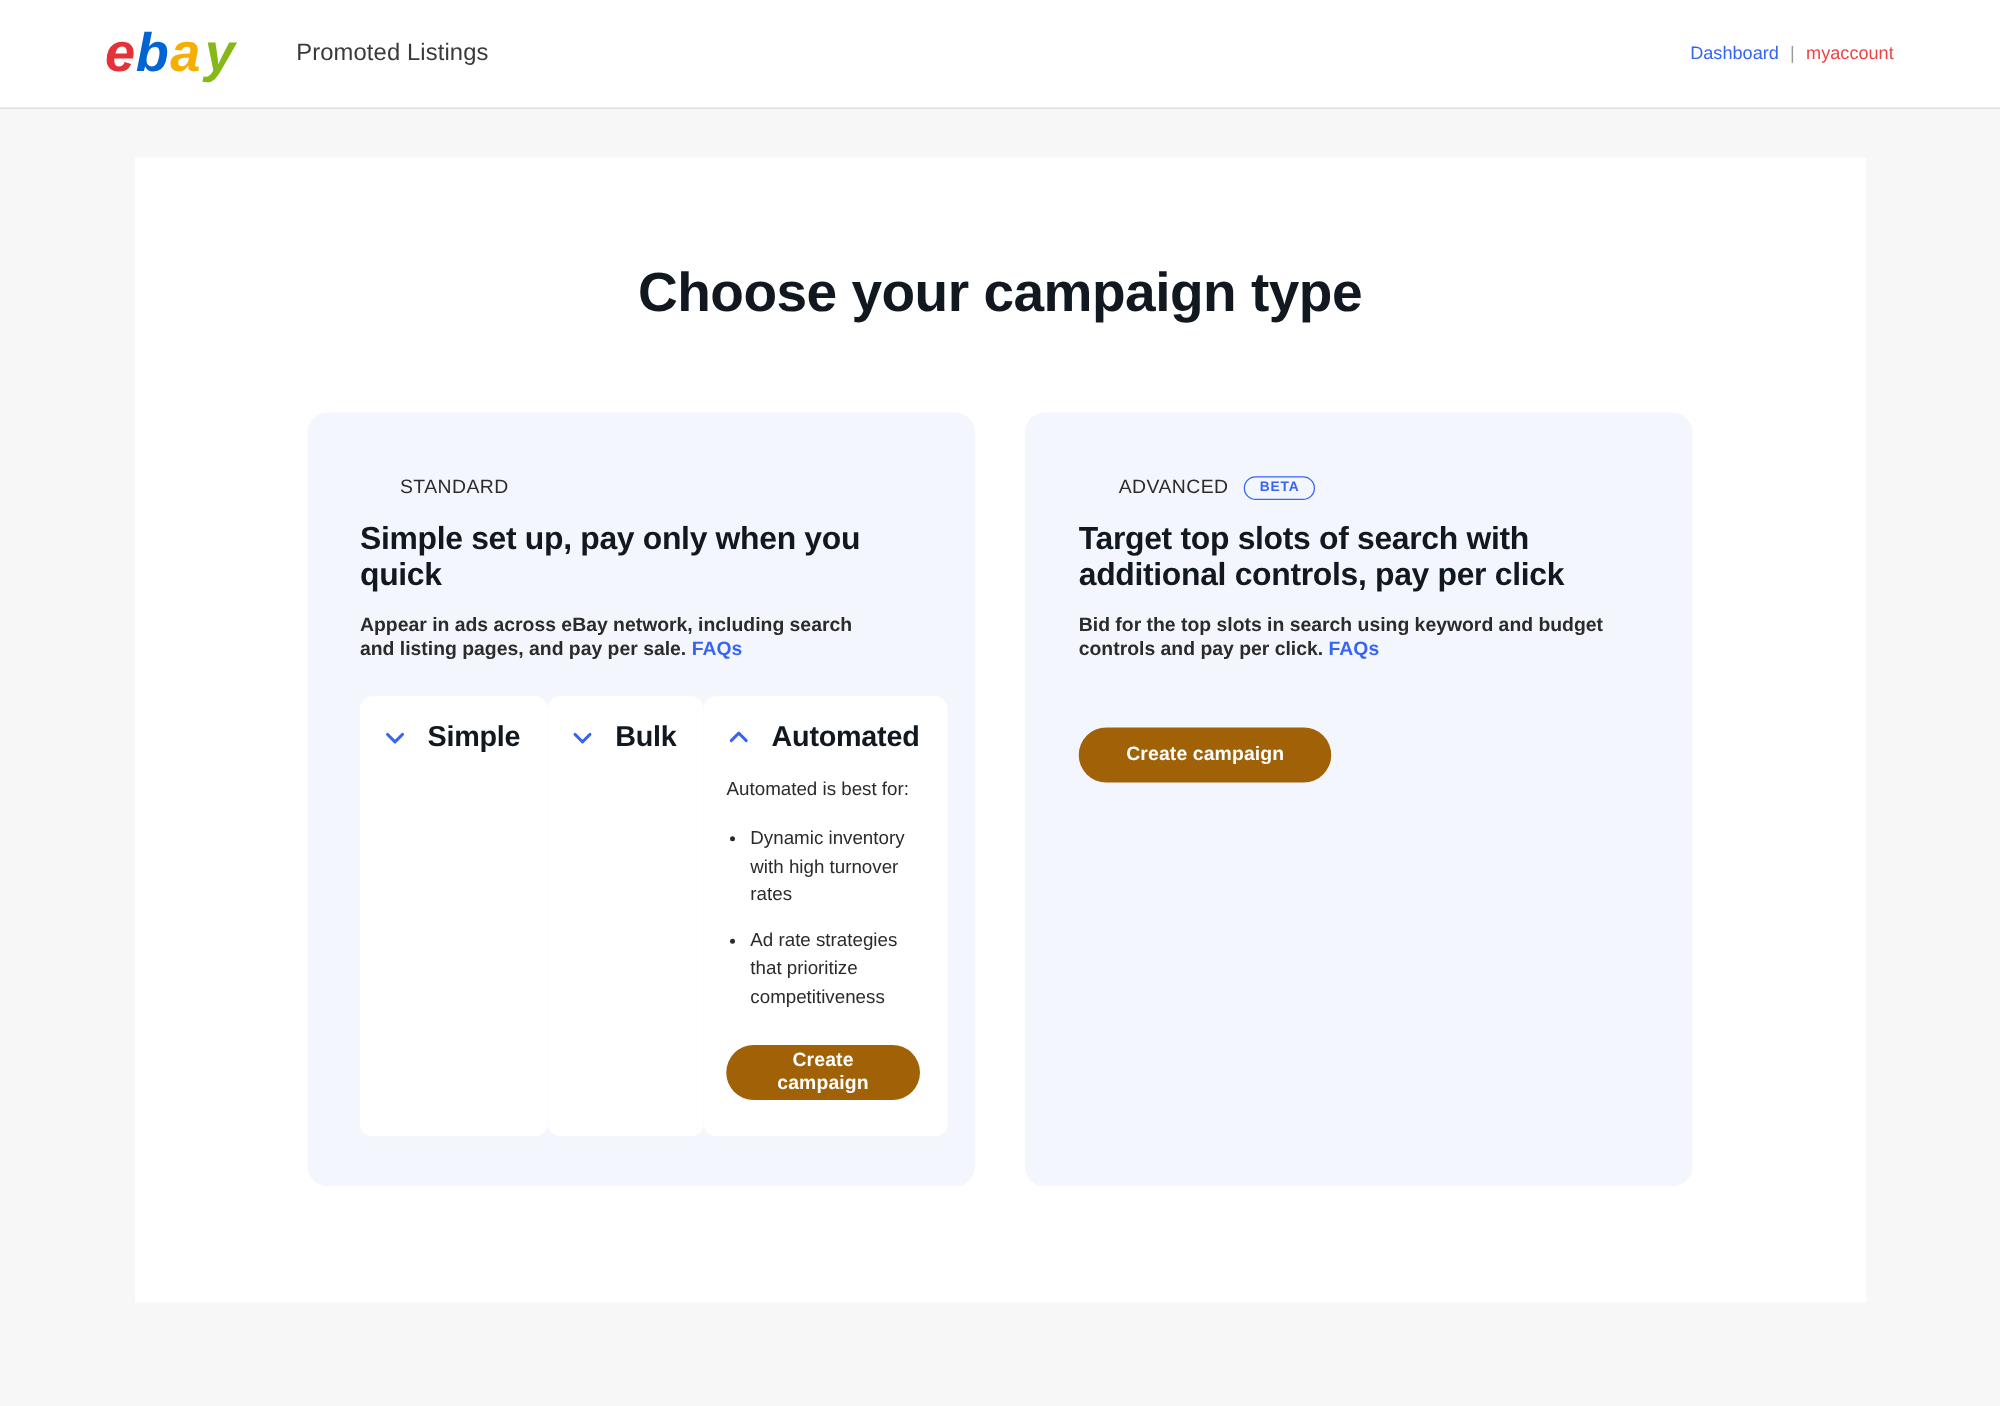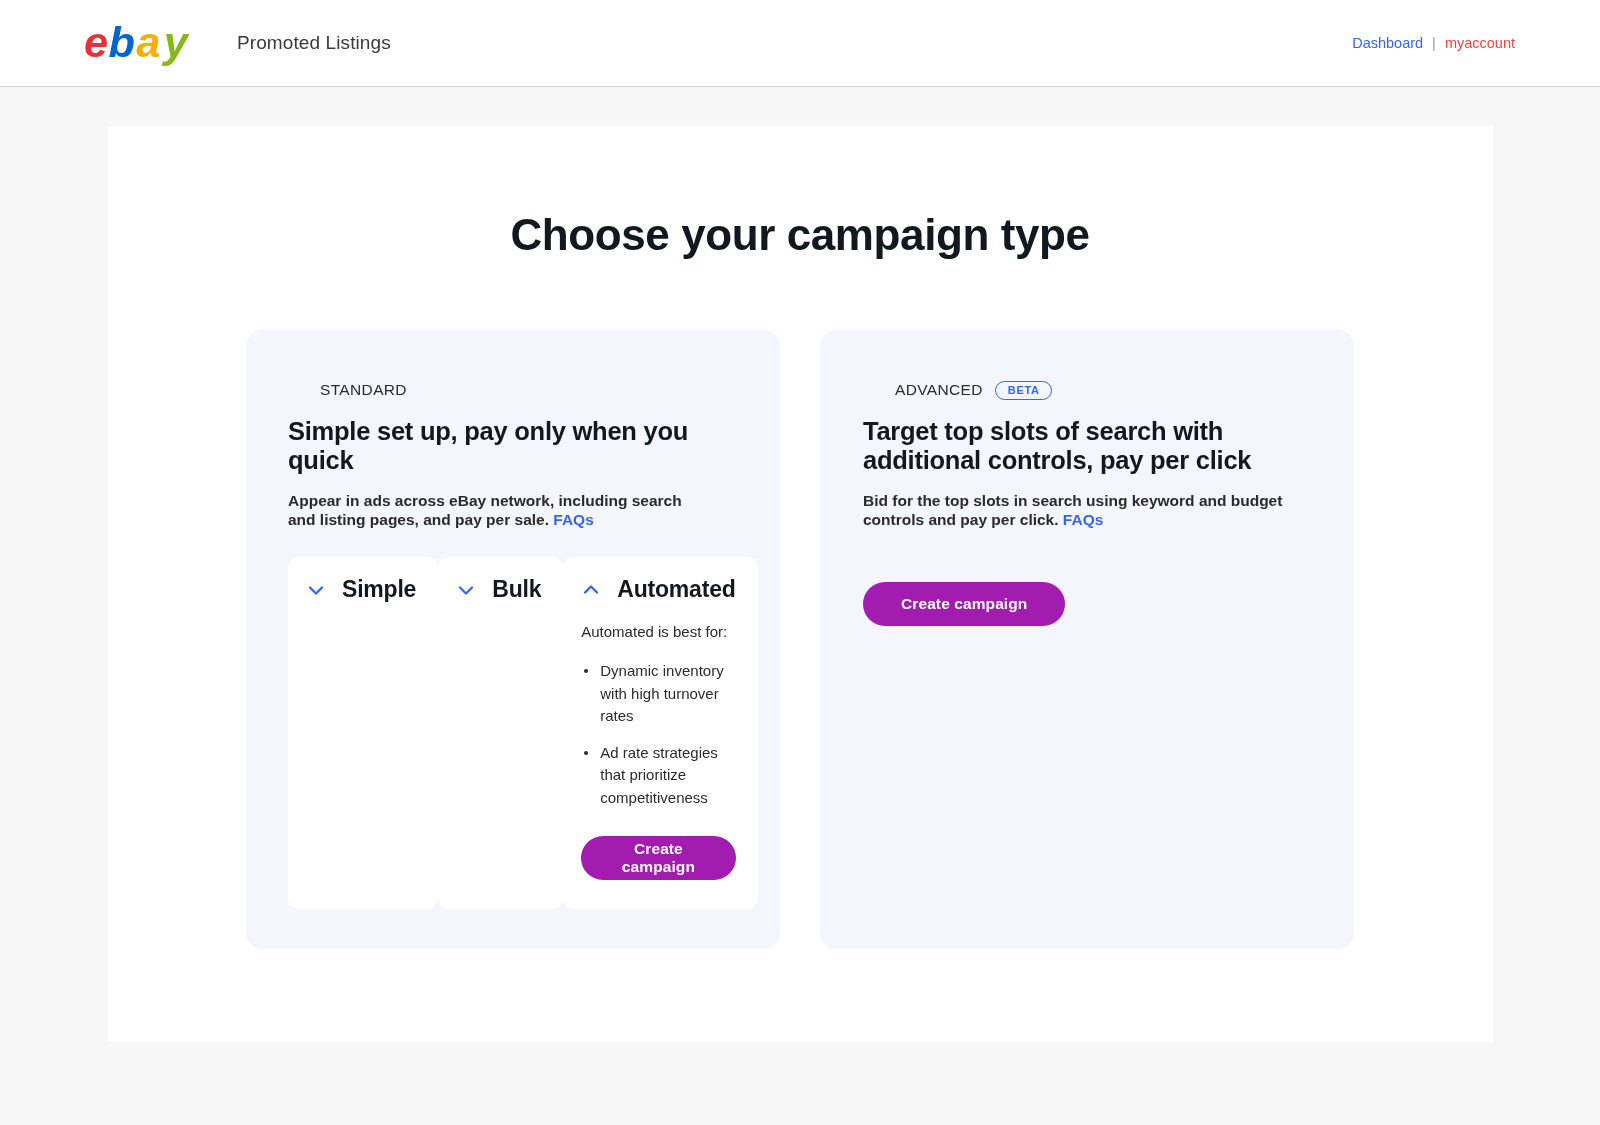--- a/index.html
+++ b/index.html
@@ -239,21 +239,21 @@
     height: 4px;
     border-radius: 50%;
     background: #2b2b2b;
   }
 
   
   .btn-primary {
     display: inline-flex;
     align-items: center;
     justify-content: center;
-    background: #a21caf;
+    background: #a16207;
     color: #ffffff;
     font-size: 15.5px;
     font-weight: bold;
     letter-spacing: 0.1px;
     border: none;
     border-radius: 26px;
     height: 44px;
     padding: 0 38px;
     cursor: pointer;
     font-family: "Liberation Sans", sans-serif;

